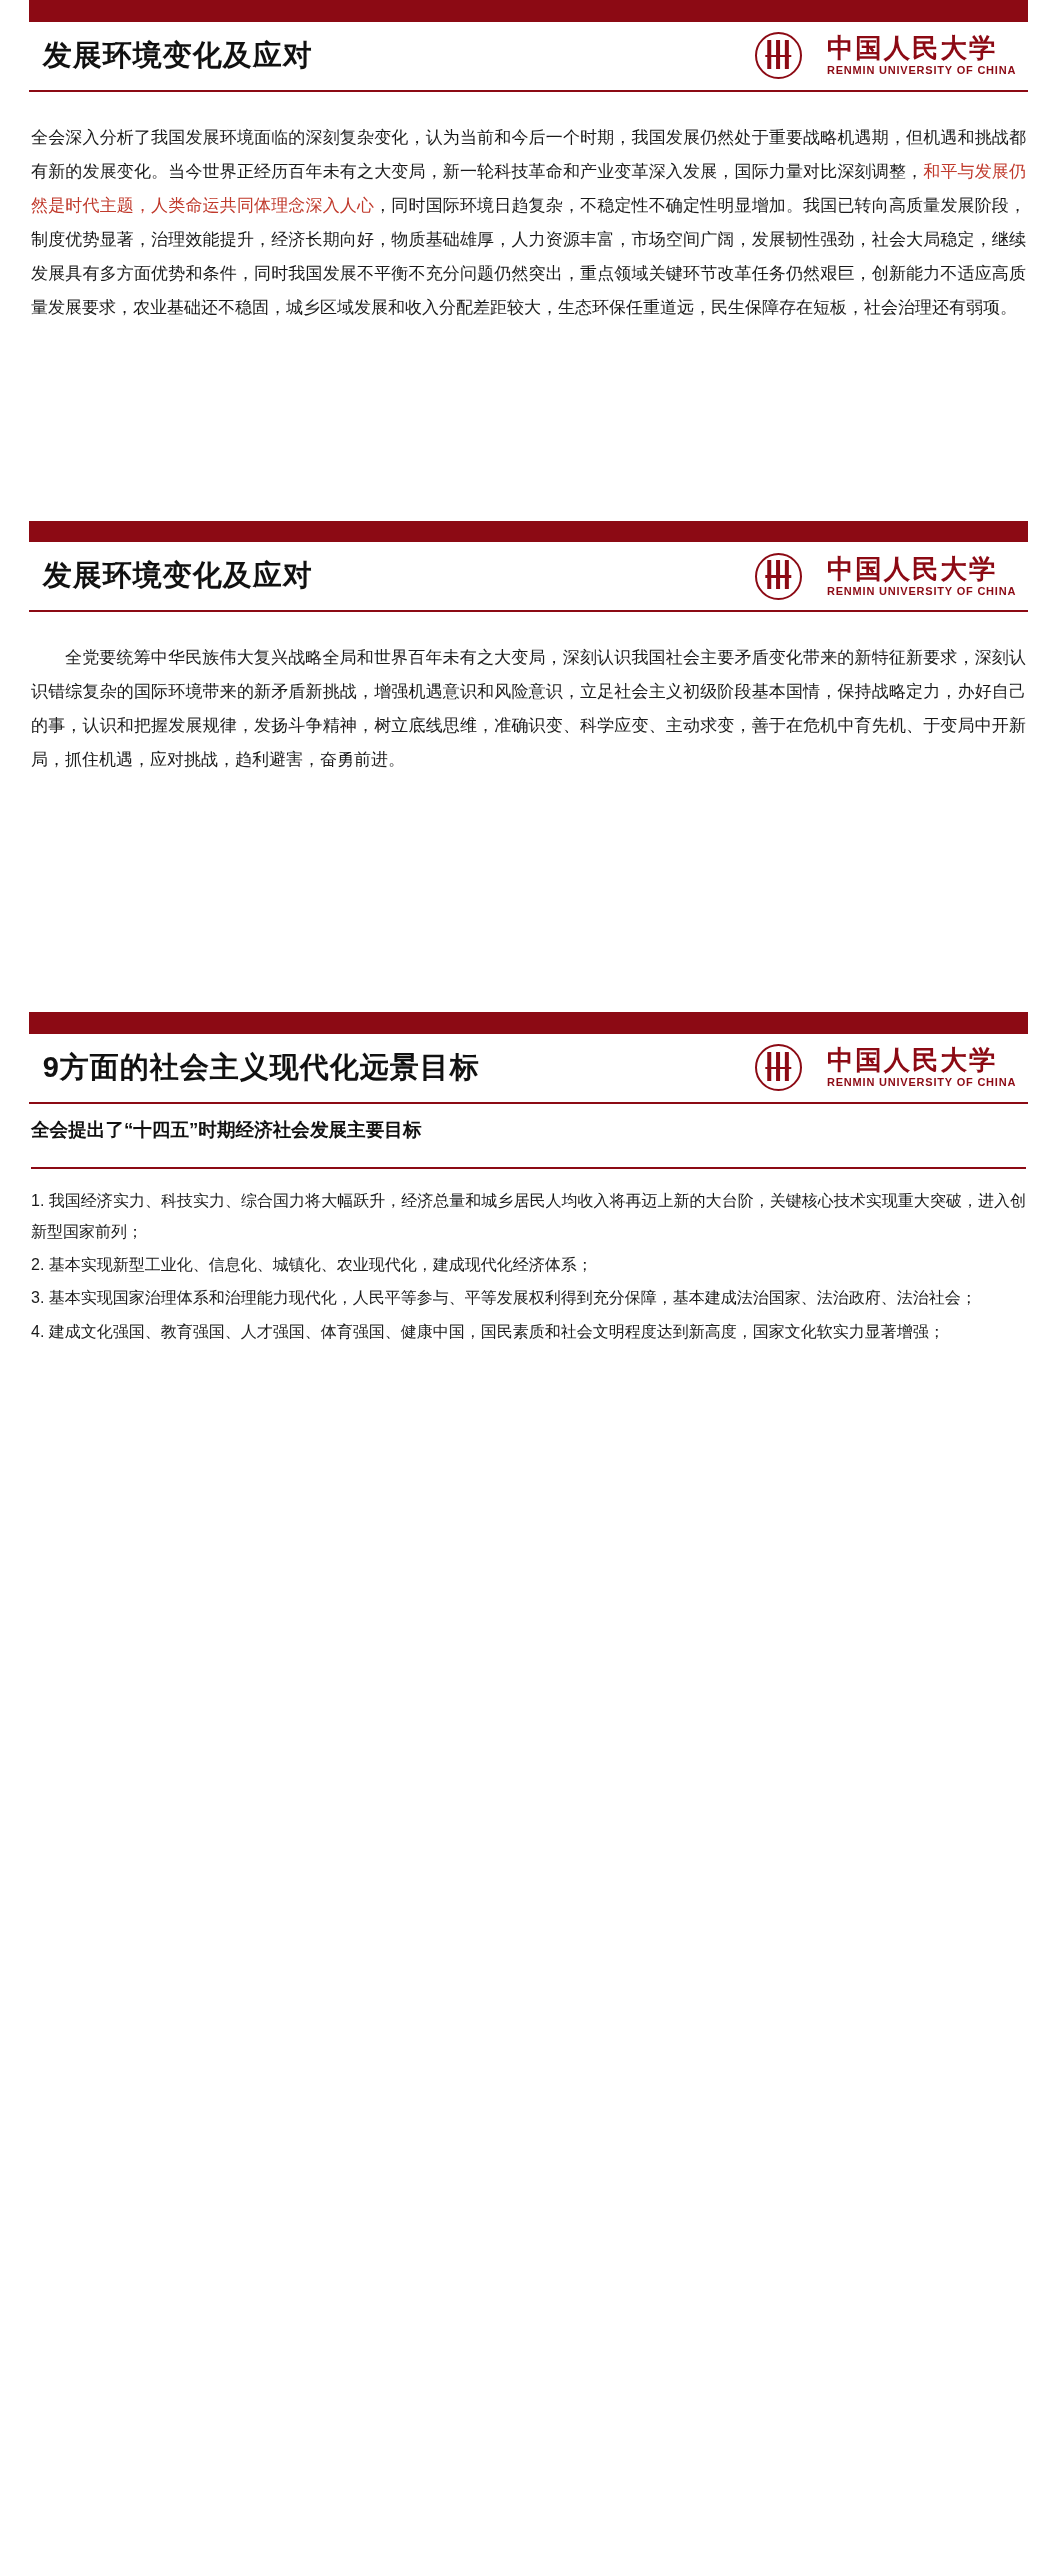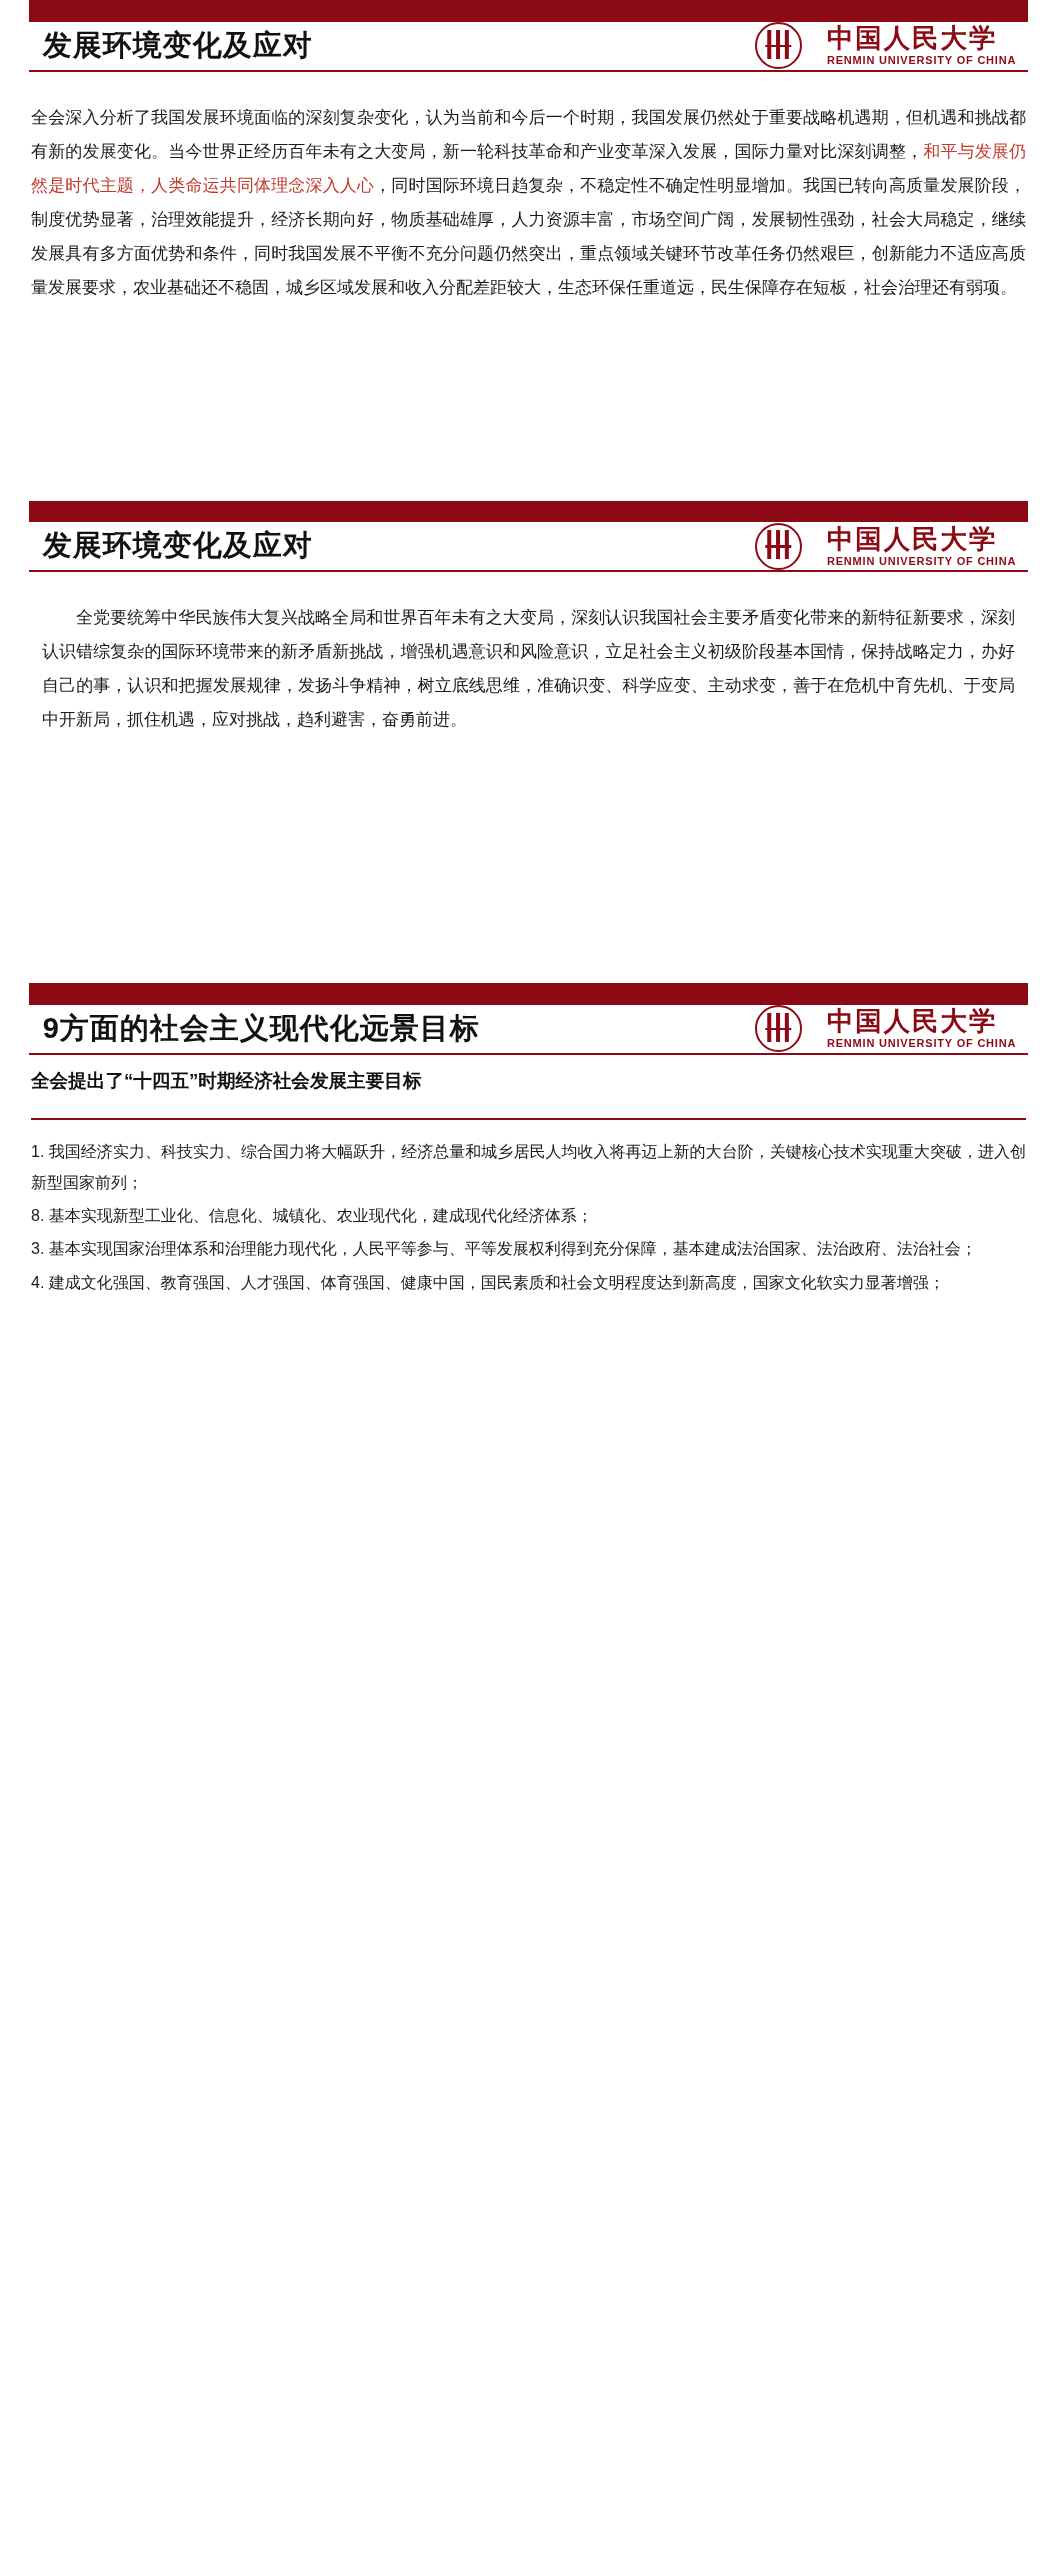--- a/index.html
+++ b/index.html
@@ -23,21 +23,21 @@
     position: relative;
   }
   
   .top-band {
     height: 21.5px;
     background: #8c0a14;
     margin: 0 29px;
   }
   .header {
     margin: 0 29px;
-    height: 50px;
+    height: 70px;
     display: flex;
     align-items: center;
     justify-content: space-between;
     border-bottom: 2.9px solid #8c0a14;
     box-sizing: border-box;
     padding: 0 5.9px 0 13.7px;
   }
   .slide-title {
     font-size: 29px;
     font-weight: bold;
@@ -168,41 +168,41 @@
       <div class="slide-title">发展环境变化及应对</div>
       <div class="logo">
         <div class="logo-mark"></div>
         <div class="logo-text">
           <div class="logo-cn">中国人民大学</div>
           <div class="logo-en">RENMIN UNIVERSITY OF CHINA</div>
         </div>
       </div>
     </div>
     <div class="body-text">
-      <p class="indent" style="margin:11px;">全党要统筹中华民族伟大复兴战略全局和世界百年未有之大变局，深刻认识我国社会主要矛盾变化带来的新特征新要求，深刻认识错综复杂的国际环境带来的新矛盾新挑战，增强机遇意识和风险意识，立足社会主义初级阶段基本国情，保持战略定力，办好自己的事，认识和把握发展规律，发扬斗争精神，树立底线思维，准确识变、科学应变、主动求变，善于在危机中育先机、于变局中开新局，抓住机遇，应对挑战，趋利避害，奋勇前进。</p>
+      <p class="indent" style="margin:0;">全党要统筹中华民族伟大复兴战略全局和世界百年未有之大变局，深刻认识我国社会主要矛盾变化带来的新特征新要求，深刻认识错综复杂的国际环境带来的新矛盾新挑战，增强机遇意识和风险意识，立足社会主义初级阶段基本国情，保持战略定力，办好自己的事，认识和把握发展规律，发扬斗争精神，树立底线思维，准确识变、科学应变、主动求变，善于在危机中育先机、于变局中开新局，抓住机遇，应对挑战，趋利避害，奋勇前进。</p>
     </div>
     <div class="spacer-2"></div>
   </div>
 
   <div class="slide">
     <div class="top-band"></div>
     <div class="header">
       <div class="slide-title">9方面的社会主义现代化远景目标</div>
       <div class="logo">
         <div class="logo-mark"></div>
         <div class="logo-text">
           <div class="logo-cn">中国人民大学</div>
           <div class="logo-en">RENMIN UNIVERSITY OF CHINA</div>
         </div>
       </div>
     </div>
     <div class="subtitle">全会提出了“十四五”时期经济社会发展主要目标</div>
     <div class="list">
       <div class="list-item">1. 我国经济实力、科技实力、综合国力将大幅跃升，经济总量和城乡居民人均收入将再迈上新的大台阶，关键核心技术实现重大突破，进入创新型国家前列；</div>
-      <div class="list-item">8. 基本实现新型工业化、信息化、城镇化、农业现代化，建成现代化经济体系；</div>
+      <div class="list-item">2. 基本实现新型工业化、信息化、城镇化、农业现代化，建成现代化经济体系；</div>
       <div class="list-item">3. 基本实现国家治理体系和治理能力现代化，人民平等参与、平等发展权利得到充分保障，基本建成法治国家、法治政府、法治社会；</div>
       <div class="list-item">4. 建成文化强国、教育强国、人才强国、体育强国、健康中国，国民素质和社会文明程度达到新高度，国家文化软实力显著增强；</div>
     </div>
     <div class="tail-space"></div>
   </div>
 
 </div>
 
 
 </body></html>

